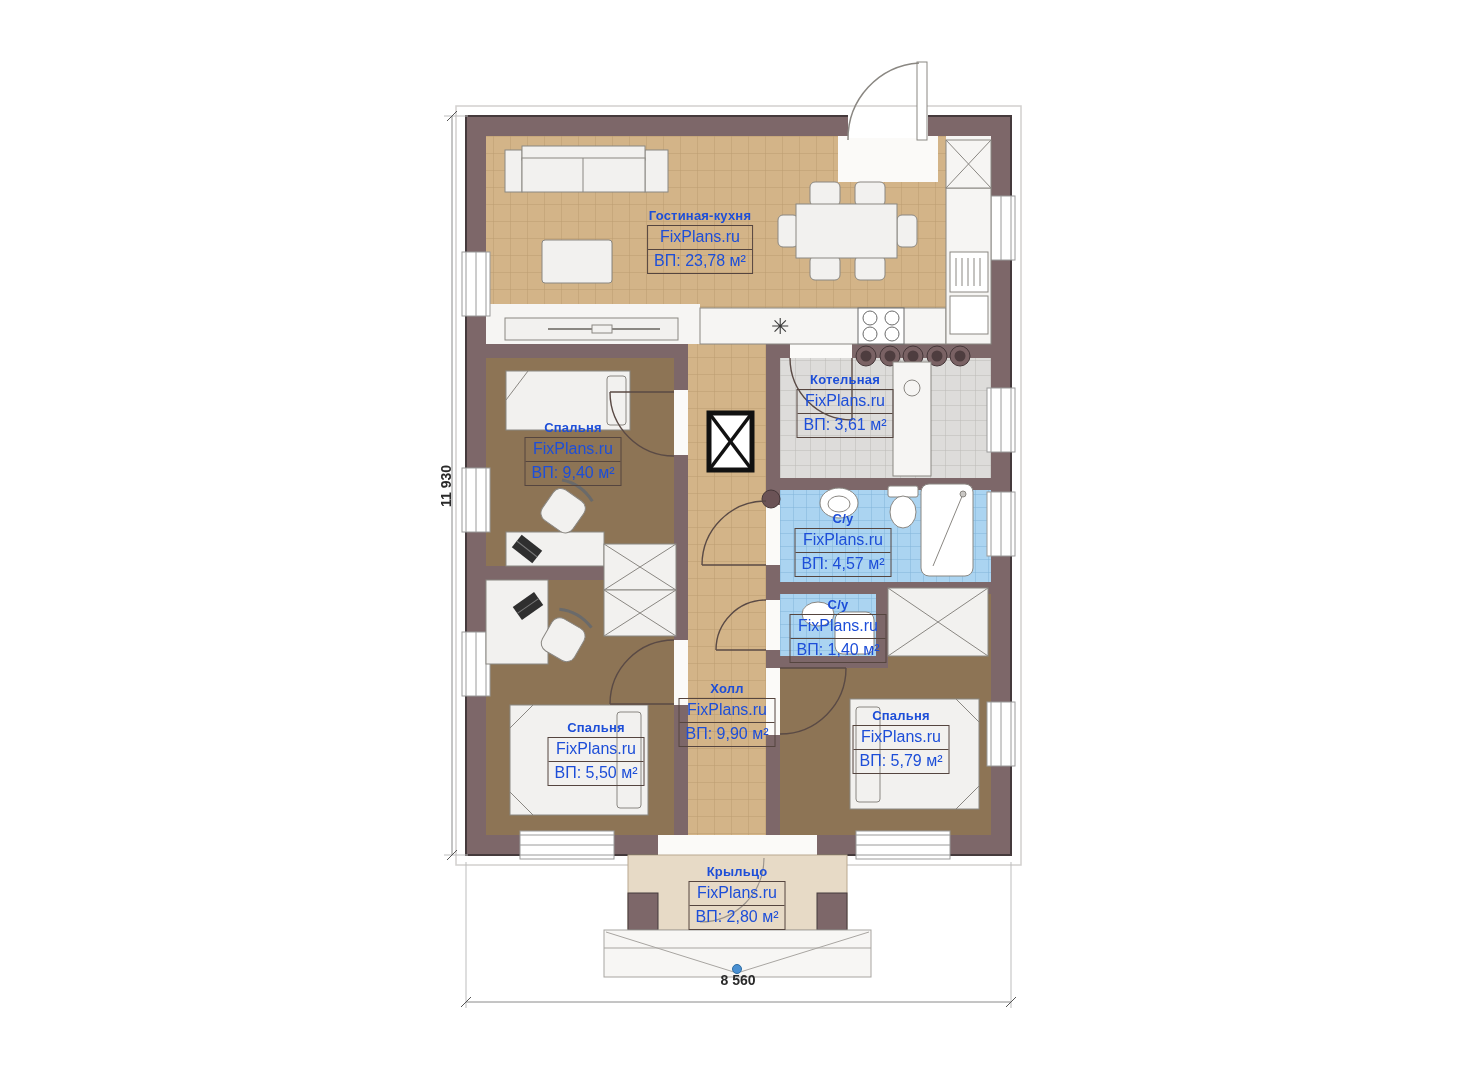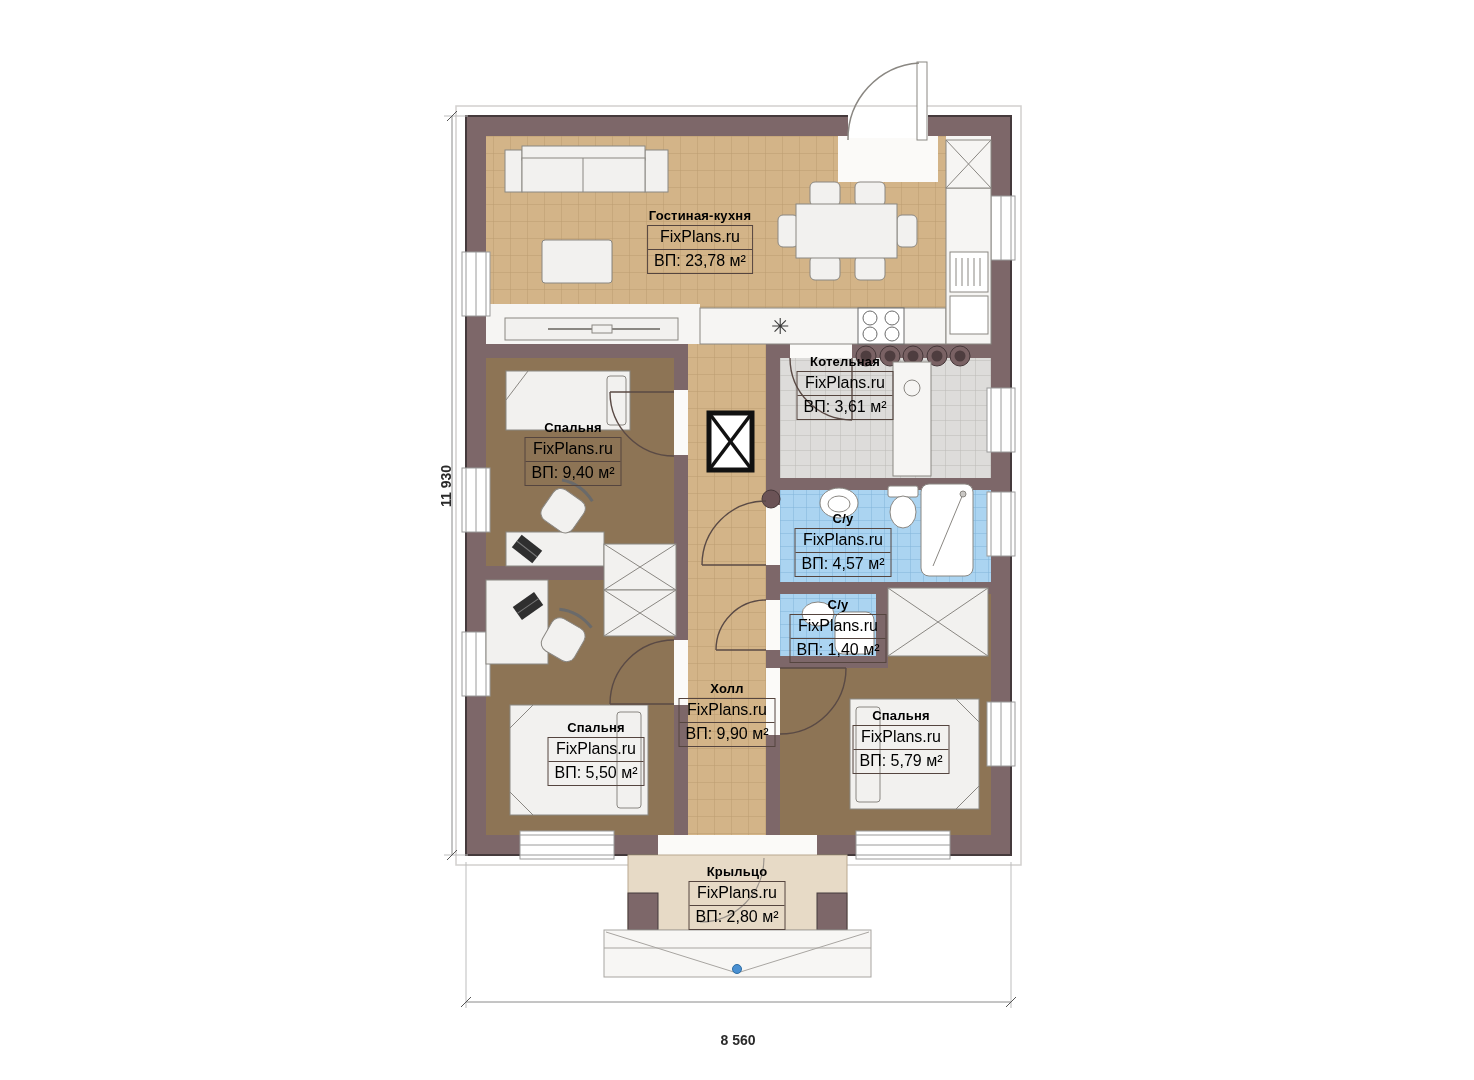--- a/index.html
+++ b/index.html
@@ -1,20 +1,20 @@
 <!DOCTYPE html>
 <html><head>
 <meta charset="utf-8">
 <style>
   html,body{margin:0;padding:0;background:#ffffff;}
   #stage{position:relative;width:1474px;height:1080px;background:#ffffff;overflow:hidden;
          font-family:"Liberation Sans", sans-serif;}
   #plan-svg{position:absolute;left:0;top:0;}
   .room-label{position:absolute;transform:translateX(-50%);text-align:center;z-index:5;
-              color:#000000;white-space:nowrap;}
+              color:#1d4ed8;white-space:nowrap;}
   .room-label .rname{font-size:13px;font-weight:bold;margin-bottom:2px;letter-spacing:.2px;}
   .room-label .rbox{display:inline-block;border:1px solid #55453f;}
   .room-label .rbox div{font-size:16px;padding:1px 6px;line-height:1.3;}
   .room-label .rbrand{border-bottom:1px solid #55453f;}
   .dim-label{position:absolute;font-size:14px;font-weight:bold;color:#2a2a2a;z-index:5;}
   .dim-v{transform:translate(-50%,-50%) rotate(-90deg);}
   .dim-h{transform:translate(-50%,-50%);}
 </style>
 </head>
 <body>
@@ -358,21 +358,21 @@
     <line x1="1006" y1="1007" x2="1016" y2="997" stroke="#555"></line>
   </g>
 </svg>
 
 <div class="room-label" style="left:700px;top:208px;">
   <div class="rname">Гостиная-кухня</div>
   <div class="rbox"><div class="rbrand">FixPlans.ru</div>
   <div class="rarea">ВП: 23,78 м²</div></div>
 </div>
 
-<div class="room-label" style="left:845px;top:354px;">
+<div class="room-label" style="left:845px;top:372px;">
   <div class="rname">Котельная</div>
   <div class="rbox"><div class="rbrand">FixPlans.ru</div>
   <div class="rarea">ВП: 3,61 м²</div></div>
 </div>
 
 <div class="room-label" style="left:573px;top:420px;">
   <div class="rname">Спальня</div>
   <div class="rbox"><div class="rbrand">FixPlans.ru</div>
   <div class="rarea">ВП: 9,40 м²</div></div>
 </div>
@@ -407,15 +407,15 @@
   <div class="rarea">ВП: 5,79 м²</div></div>
 </div>
 
 <div class="room-label" style="left:737px;top:864px;">
   <div class="rname">Крыльцо</div>
   <div class="rbox"><div class="rbrand">FixPlans.ru</div>
   <div class="rarea">ВП: 2,80 м²</div></div>
 </div>
 
 <div class="dim-label dim-v" style="left:446px;top:486px;">11 930</div>
-<div class="dim-label dim-h" style="left:738px;top:1040px;text-align:center;">8 560</div>
+<div class="dim-label dim-h" style="left:738px;top:980px;text-align:center;">8 560</div>
 
 </div>
 
 </body></html>

